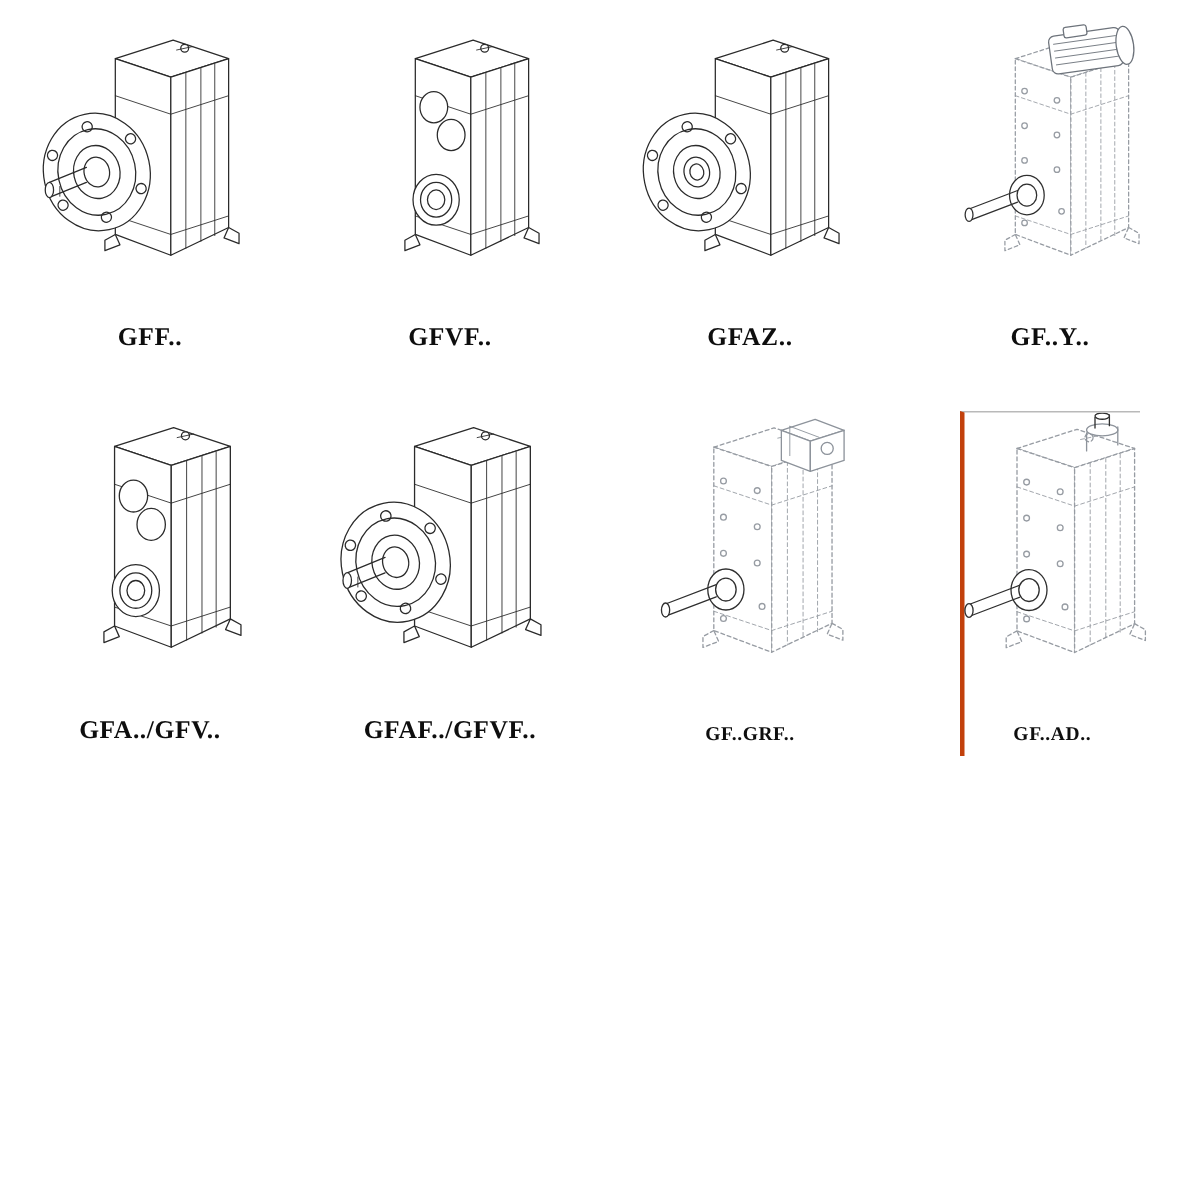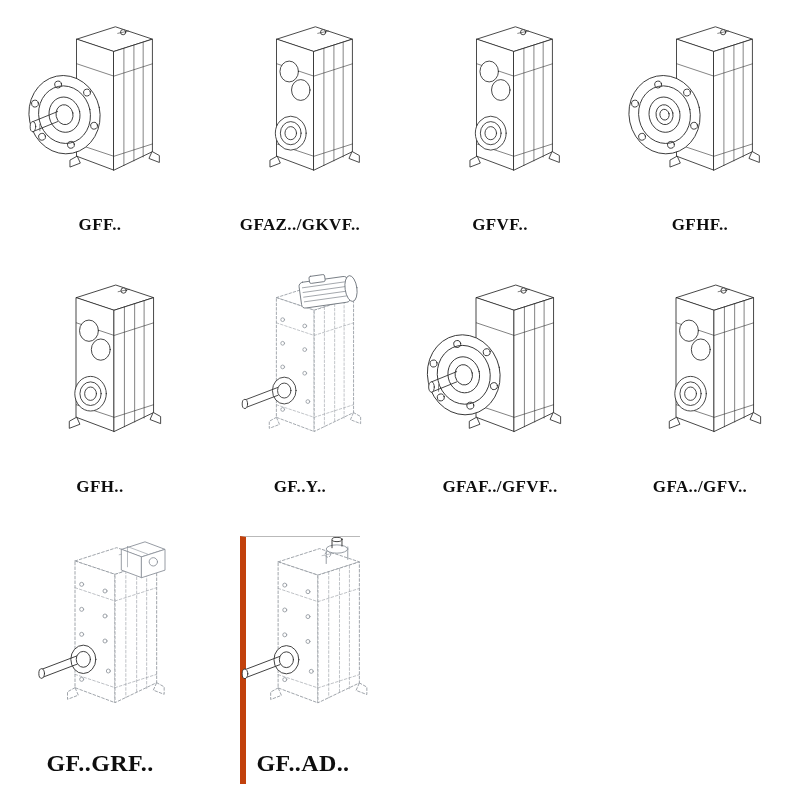--- a/index.html
+++ b/index.html
@@ -32,22 +32,22 @@
   .row3 .drawing { height: 224px; }
   .cap {
     font-weight: 700;
     font-size: 17px;
     letter-spacing: 0.4px;
     color: #0e0e0e;
     margin-top: 14px;
     white-space: nowrap;
     text-align: center;
   }
-  .cap-lg { font-size: 24px; }
-  .cell-bordered { border-top: 1px solid #b9b9b9; border-left: 6px solid #c2410c; }
+  .cap-lg { font-size: 13px; }
+  .cell-bordered { border-top: 1px solid #b9b9b9; border-left: 3px solid #c2410c; }
 </style>
 </head>
 <body>
 
 <svg width="0" height="0" style="position:absolute" aria-hidden="true">
   <defs>
     <g id="g-hull">
       <path fill="#ffffff" d="M70,30 L120,14 L168,30 L118,46 Z"></path>
       <path fill="#ffffff" d="M70,30 L118,46 L118,200 L70,182 Z"></path>
       <path fill="#ffffff" d="M118,46 L168,30 L168,176 L118,200 Z"></path>
@@ -206,73 +206,61 @@
 
 <div class="sheet">
 
   <figure class="cell row1">
     <svg class="drawing" viewBox="0 0 200 240">
         <use href="#sym-flange-shaft"></use>
       </svg>
     <figcaption class="cap">GFF..</figcaption>
   </figure>
 
+
   <figure class="cell row1">
     <svg class="drawing" viewBox="0 0 200 240">
         <use href="#sym-bores"></use>
       </svg>
-    <figcaption class="cap">GFAZ../GKVF..</figcaption>
+    <figcaption class="cap">GFVF..</figcaption>
   </figure>
 
   <figure class="cell row1">
     <svg class="drawing" viewBox="0 0 200 240">
+        <use href="#sym-flange-hollow"></use>
+      </svg>
+    <figcaption class="cap">GFAZ..</figcaption>
+  </figure>
+
+
+
+
+  <figure class="cell row2">
+    <svg class="drawing" viewBox="0 0 200 240">
+        <use href="#sym-ghost-motor"></use>
+      </svg>
+    <figcaption class="cap">GF..Y..</figcaption>
+  </figure>
+
+  <figure class="cell row3">
+    <svg class="drawing" viewBox="0 0 200 240">
         <use href="#sym-bores"></use>
       </svg>
-    <figcaption class="cap">GFVF..</figcaption>
-  </figure>
-
-  <figure class="cell row1">
-    <svg class="drawing" viewBox="0 0 200 240">
-        <use href="#sym-flange-hollow"></use>
-      </svg>
-    <figcaption class="cap">GFHF..</figcaption>
-  </figure>
-
-  <figure class="cell row2">
-    <svg class="drawing" viewBox="0 0 200 240">
-        <use href="#sym-bores"></use>
-      </svg>
-    <figcaption class="cap">GFH..</figcaption>
-  </figure>
-
-
-
-  <figure class="cell row2">
-    <svg class="drawing" viewBox="0 0 200 240">
-        <use href="#sym-ghost-motor"></use>
-      </svg>
-    <figcaption class="cap">GF..Y..</figcaption>
+    <figcaption class="cap">GFA../GFV..</figcaption>
   </figure>
 
   <figure class="cell row3">
     <svg class="drawing" viewBox="0 0 200 240">
         <use href="#sym-flange-shaft"></use>
       </svg>
     <figcaption class="cap">GFAF../GFVF..</figcaption>
   </figure>
 
   <figure class="cell row3">
     <svg class="drawing" viewBox="0 0 200 240">
-        <use href="#sym-bores"></use>
-      </svg>
-    <figcaption class="cap">GFA../GFV..</figcaption>
-  </figure>
-
-  <figure class="cell row3">
-    <svg class="drawing" viewBox="0 0 200 240">
         <use href="#sym-ghost-grf"></use>
       </svg>
     <figcaption class="cap cap-lg">GF..GRF..</figcaption>
   </figure>
 
   <figure class="cell row3 cell-bordered">
     <svg class="drawing" viewBox="0 0 200 240">
         <use href="#sym-ghost-ad"></use>
       </svg>
     <figcaption class="cap cap-lg">GF..AD..</figcaption>

